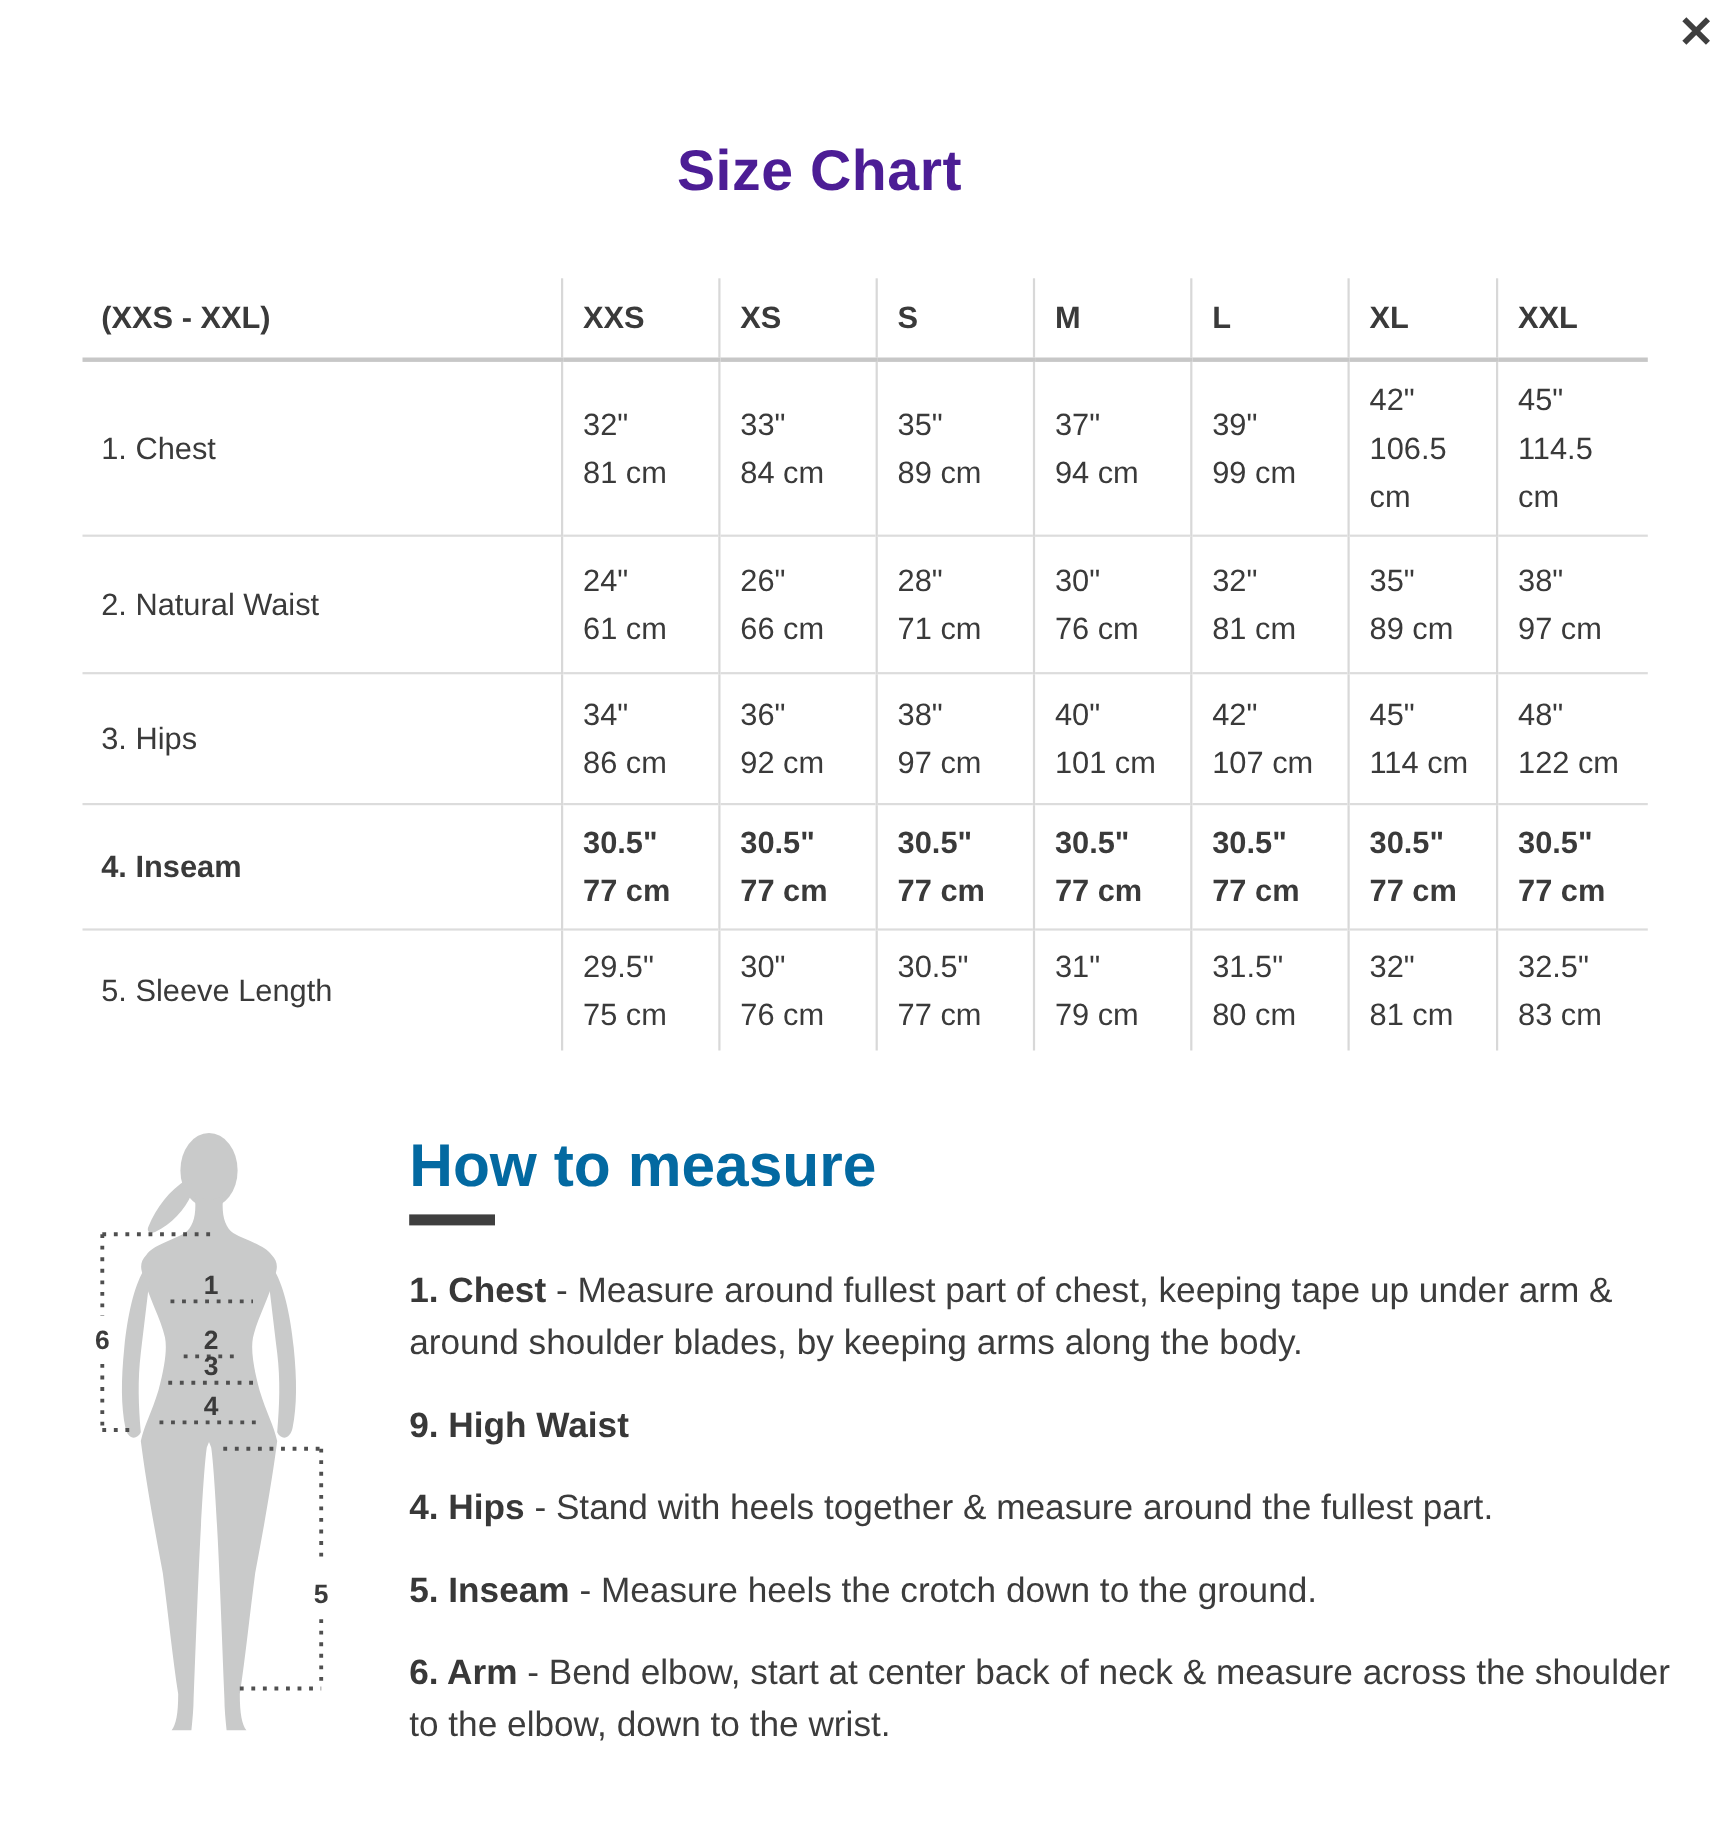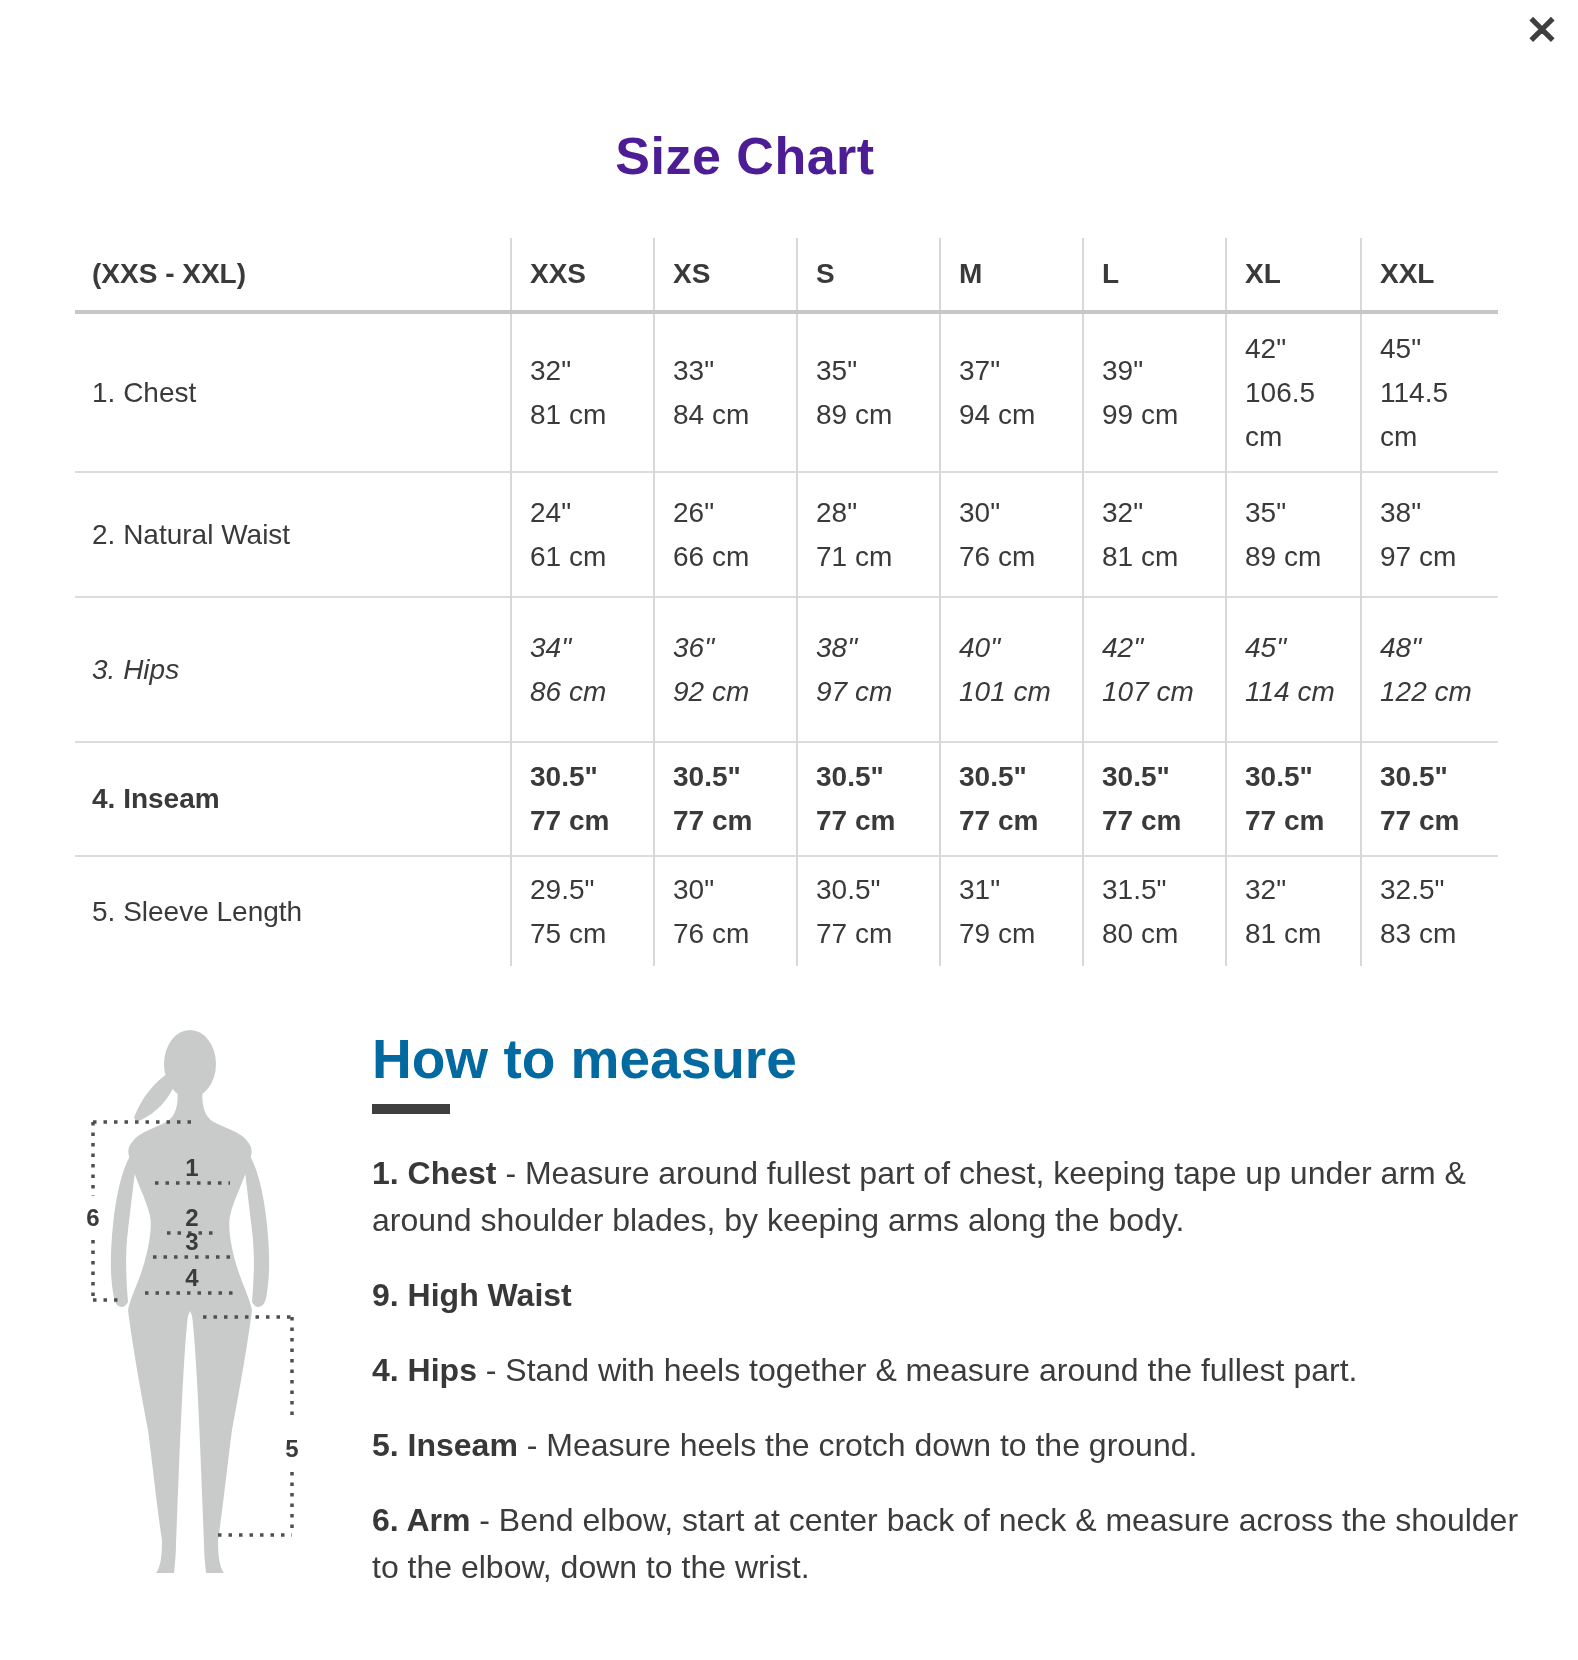--- a/index.html
+++ b/index.html
@@ -19,34 +19,34 @@
 
   
   .title {
     position:absolute; top:126px; left:0; width:1490px; margin:0;
     text-align:center; font-size:52px; font-weight:bold; color:#4c1d95;
     letter-spacing:0.5px;
   }
 
   
   .size-table {
-    position:absolute; left:75px; top:238px; width:1423px;
+    position:absolute; left:75px; top:253px; width:1423px;
     border-collapse:collapse; table-layout:fixed;
   }
   .size-table th, .size-table td {
     text-align:left; vertical-align:middle;
     font-size:28px; color:#3a3a3a; line-height:44px;
     padding:0 8px 0 18px; white-space:pre-line;
   }
   .size-table thead tr { height:74px; }
   .size-table thead th { font-weight:bold; border-bottom:4px solid #c7c7c7; }
   .size-table td.row-label, .size-table th.corner { padding-left:17px; }
   .size-table tbody tr.r0 { height:160px; }
   .size-table tbody tr.r1 { height:125px; }
-  .size-table tbody tr.r2 { height:145px;font-style:italic; }
+  .size-table tbody tr.r2 { height:119px; }
   .size-table tbody tr.r3 { height:114px;font-weight:bold; }
   .size-table tbody tr.r4 { height:110px; }
   .size-table tbody tr + tr td { border-top:2px solid #dcdcdc; }
   .size-table th:not(:first-child), .size-table td:not(:first-child) {
     border-left:2px solid #d8d8d8;
   }
 
   
   .diagram { position:absolute; left:70px; top:1020px; width:240px; height:560px; }
   .diagram text { font-family:"Liberation Sans","DejaVu Sans",sans-serif; font-weight:bold; font-size:24px; fill:#3b3b3b; }

